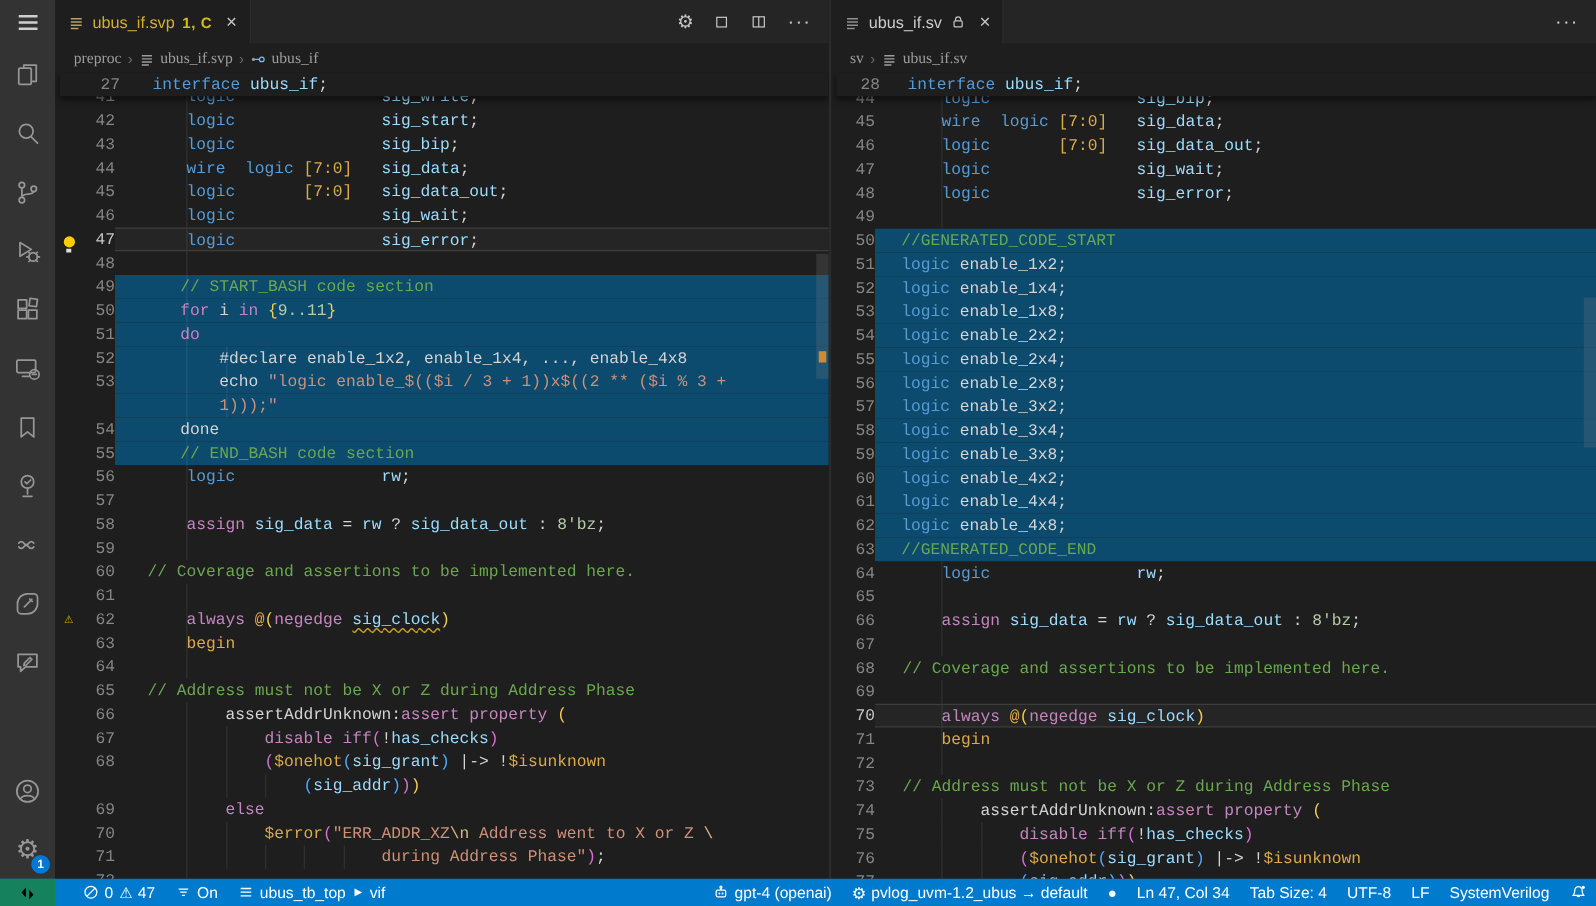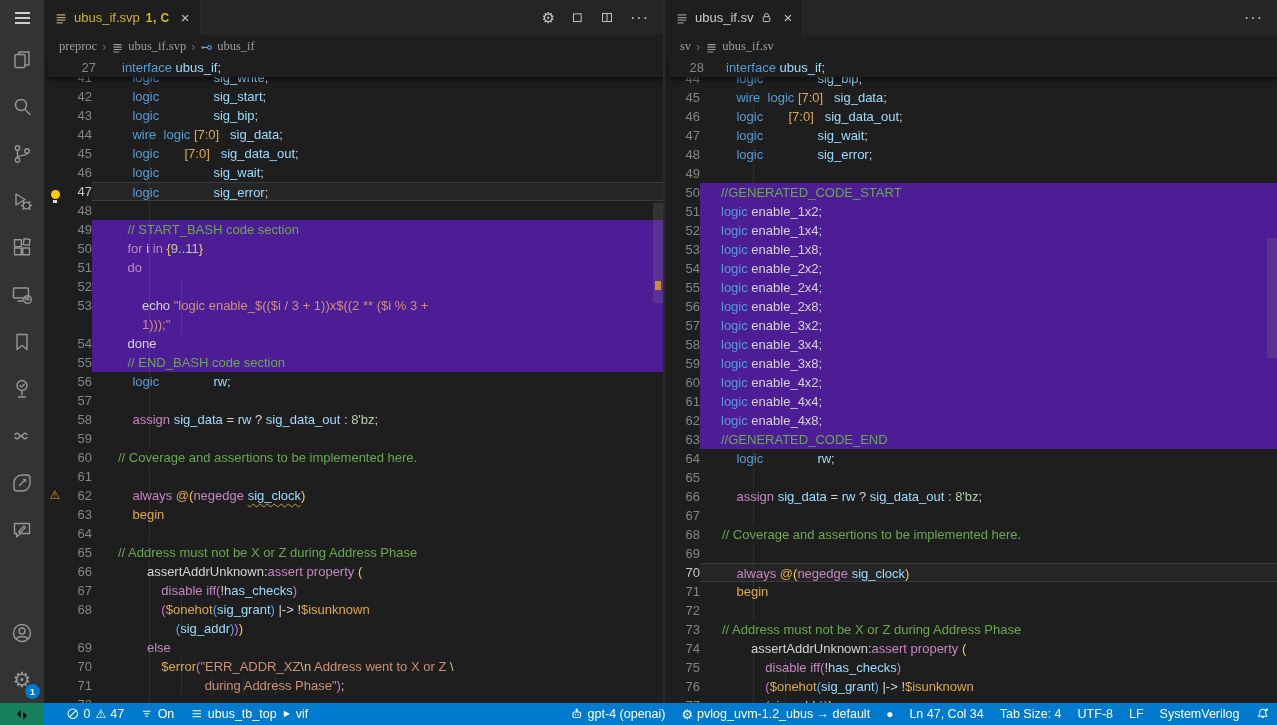--- a/index.html
+++ b/index.html
@@ -37,32 +37,32 @@
   .more-char { font-size:16px; color:#c5c5c5; letter-spacing:1px; line-height:1; }
 
   .breadcrumbs { height:23px; display:flex; align-items:center; font-size:12.5px; color:#9d9d9d; padding-left:15px; gap:5px; background:#1e1e1e; flex:none; }
   .crumb { display:flex; align-items:flex-end; gap:4px; cursor:pointer;font-family:Liberation Serif, serif; }
   .crumb svg { stroke:currentColor; fill:none; stroke-width:1.2; }
   .crumb.iface-c { color:#9d9d9d; }
   .crumb.iface-c svg { stroke:#75beff; }
   .crumb-sep { color:#6a6a6a; font-size:12px; }
 
   
-  .editor { flex:1; position:relative; overflow:hidden; font-family:Liberation Sans, sans-serif; font-size:13px; line-height:19px; }
+  .editor { flex:1; position:relative; overflow:hidden; font-family:Liberation Mono, monospace; font-size:13px; line-height:19px; }
   .code-lines { position:relative; }
   .editor-group.left .code-lines { margin-top:10px; }
   .editor-group.right .code-lines { margin-top:11px; }
   .line { display:flex; height:19px; white-space:pre; }
   .glyph { width:22px; flex:none; text-align:center; line-height:19px; }
   .editor-group.right .glyph { width:11px; }
   .num { width:26px; flex:none; text-align:right; color:#858585; }
   .editor-group.right .num { width:24px; }
   .rest { flex:1; padding-left:26px; position:relative; min-width:0; }
   .editor-group.right .rest { padding-left:22px; }
-  .line.hl .rest { background:#4c1d95;padding-left:21px; }
+  .line.hl .rest { background:#0c4a6e;padding-left:21px; }
   .line.cur .rest { background:rgba(255,255,255,.035); border-top:1px solid #3c3c3c; border-bottom:1px solid #3c3c3c; }
   .line.cur .num { color:#c6c6c6; }
   .guide { position:absolute; top:0; bottom:0; width:1px; background:rgba(255,255,255,.08); }
   .sticky { position:absolute; top:0; left:4px; right:0; background:#1e1e1e; box-shadow:0 3px 5px rgba(0,0,0,.55); z-index:5; }
   .warn-glyph { color:#cca700; font-size:12px; }
   .bulb { display:inline-block; width:9px; height:9px; border-radius:50%; background:#ffcc00; position:relative; top:3px; }
   .bulb:after { content:""; position:absolute; left:2.5px; bottom:-3.5px; width:4px; height:3px; background:#dddddd; }
   .ov-mark { position:absolute; right:2px; width:6px; height:9px; background:#dd8b1e; z-index:6; }
   .sb-thumb { position:absolute; right:0; width:10px; background:rgba(140,140,140,.20); z-index:6; }
 
@@ -252,21 +252,21 @@
             <div class="line"><span class="glyph"></span><span class="num">42</span><span class="rest"><i class="guide" style="left: 57.32px;"></i><span class="pl">    </span><span class="kw">logic</span><span class="pl">               </span><span class="id">sig_start</span><span class="pl">;</span></span></div>
             <div class="line"><span class="glyph"></span><span class="num">43</span><span class="rest"><i class="guide" style="left: 57.32px;"></i><span class="pl">    </span><span class="kw">logic</span><span class="pl">               </span><span class="id">sig_bip</span><span class="pl">;</span></span></div>
             <div class="line"><span class="glyph"></span><span class="num">44</span><span class="rest"><i class="guide" style="left: 57.32px;"></i><span class="pl">    </span><span class="kw">wire</span><span class="pl">  </span><span class="kw">logic</span><span class="pl"> </span><span class="au">[7:0]</span><span class="pl">   </span><span class="id">sig_data</span><span class="pl">;</span></span></div>
             <div class="line"><span class="glyph"></span><span class="num">45</span><span class="rest"><i class="guide" style="left: 57.32px;"></i><span class="pl">    </span><span class="kw">logic</span><span class="pl">       </span><span class="au">[7:0]</span><span class="pl">   </span><span class="id">sig_data_out</span><span class="pl">;</span></span></div>
             <div class="line"><span class="glyph"></span><span class="num">46</span><span class="rest"><i class="guide" style="left: 57.32px;"></i><span class="pl">    </span><span class="kw">logic</span><span class="pl">               </span><span class="id">sig_wait</span><span class="pl">;</span></span></div>
             <div class="line cur"><span class="glyph"><span class="bulb"></span></span><span class="num">47</span><span class="rest"><i class="guide" style="left: 57.32px;"></i><span class="pl">    </span><span class="kw">logic</span><span class="pl">               </span><span class="id">sig_error</span><span class="pl">;</span></span></div>
             <div class="line"><span class="glyph"></span><span class="num">48</span><span class="rest"><i class="guide" style="left: 57.32px;"></i></span></div>
             <div class="line hl"><span class="glyph"></span><span class="num">49</span><span class="rest"><i class="guide" style="left: 57.32px;"></i><span class="pl">    </span><span class="cm">// START_BASH code section</span></span></div>
             <div class="line hl"><span class="glyph"></span><span class="num">50</span><span class="rest"><i class="guide" style="left: 57.32px;"></i><span class="pl">    </span><span class="ctrl">for</span><span class="pl"> i </span><span class="ctrl">in</span><span class="pl"> </span><span class="p1">{</span><span class="nu">9..11</span><span class="p1">}</span></span></div>
             <div class="line hl"><span class="glyph"></span><span class="num">51</span><span class="rest"><i class="guide" style="left: 57.32px;"></i><span class="pl">    </span><span class="ctrl">do</span></span></div>
-            <div class="line hl"><span class="glyph"></span><span class="num">52</span><span class="rest"><i class="guide" style="left: 57.32px;"></i><i class="guide" style="left: 88.64px;"></i><span class="pl">        </span></span></div>
+            <div class="line hl"><span class="glyph"></span><span class="num">52</span><span class="rest"><i class="guide" style="left: 57.32px;"></i><i class="guide" style="left: 88.64px;"></i><span class="pl">        </span><span class="pl">#declare enable_1x2, enable_1x4, ..., enable_4x8</span></span></div>
             <div class="line hl"><span class="glyph"></span><span class="num">53</span><span class="rest"><i class="guide" style="left: 57.32px;"></i><i class="guide" style="left: 88.64px;"></i><span class="pl">        </span><span class="pl">echo </span><span class="st">"logic enable_$(($i / 3 + 1))x$((2 ** ($i % 3 +</span></span></div>
             <div class="line hl"><span class="glyph"></span><span class="num"></span><span class="rest"><i class="guide" style="left: 57.32px;"></i><i class="guide" style="left: 88.64px;"></i><span class="pl">        </span><span class="st">1)));"</span></span></div>
             <div class="line hl"><span class="glyph"></span><span class="num">54</span><span class="rest"><i class="guide" style="left: 57.32px;"></i><span class="pl">    </span><span class="pl">done</span></span></div>
             <div class="line hl"><span class="glyph"></span><span class="num">55</span><span class="rest"><i class="guide" style="left: 57.32px;"></i><span class="pl">    </span><span class="cm">// END_BASH code section</span></span></div>
             <div class="line"><span class="glyph"></span><span class="num">56</span><span class="rest"><i class="guide" style="left: 57.32px;"></i><span class="pl">    </span><span class="kw">logic</span><span class="pl">               </span><span class="id">rw</span><span class="pl">;</span></span></div>
             <div class="line"><span class="glyph"></span><span class="num">57</span><span class="rest"><i class="guide" style="left: 57.32px;"></i></span></div>
             <div class="line"><span class="glyph"></span><span class="num">58</span><span class="rest"><i class="guide" style="left: 57.32px;"></i><span class="pl">    </span><span class="ctrl">assign</span><span class="pl"> </span><span class="id">sig_data</span><span class="pl"> = </span><span class="id">rw</span><span class="pl"> ? </span><span class="id">sig_data_out</span><span class="pl"> : </span><span class="nu">8'bz</span><span class="pl">;</span></span></div>
             <div class="line"><span class="glyph"></span><span class="num">59</span><span class="rest"><i class="guide" style="left: 57.32px;"></i></span></div>
             <div class="line"><span class="glyph"></span><span class="num">60</span><span class="rest"><span class="cm">// Coverage and assertions to be implemented here.</span></span></div>
             <div class="line"><span class="glyph"></span><span class="num">61</span><span class="rest"><i class="guide" style="left: 57.32px;"></i></span></div>

